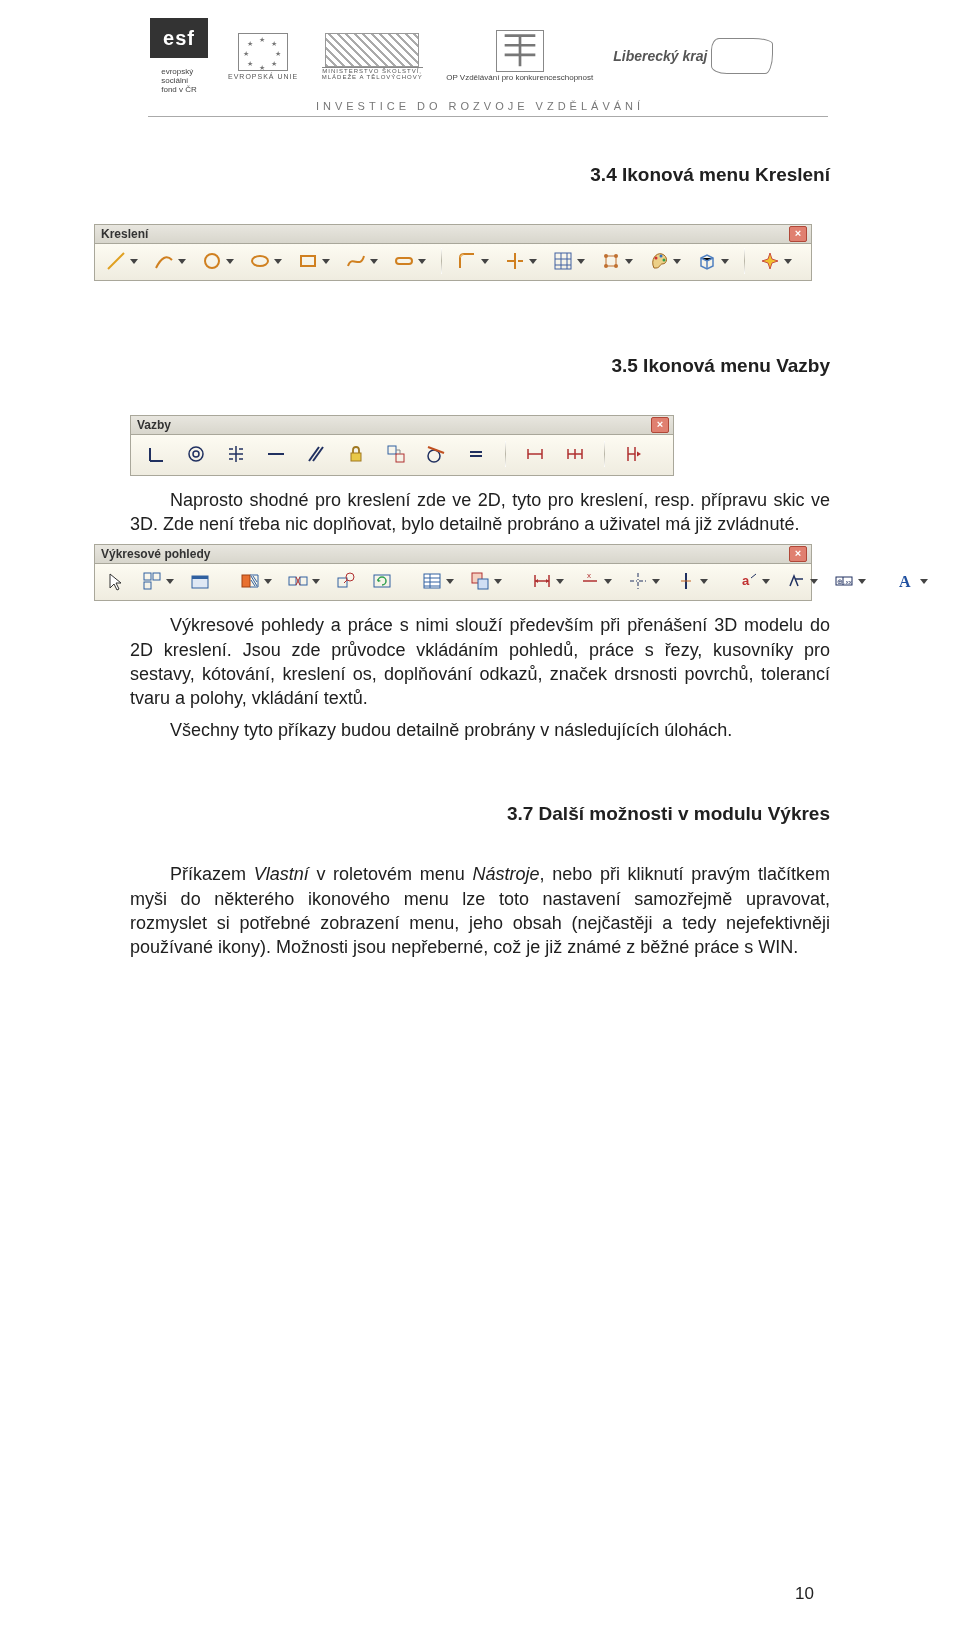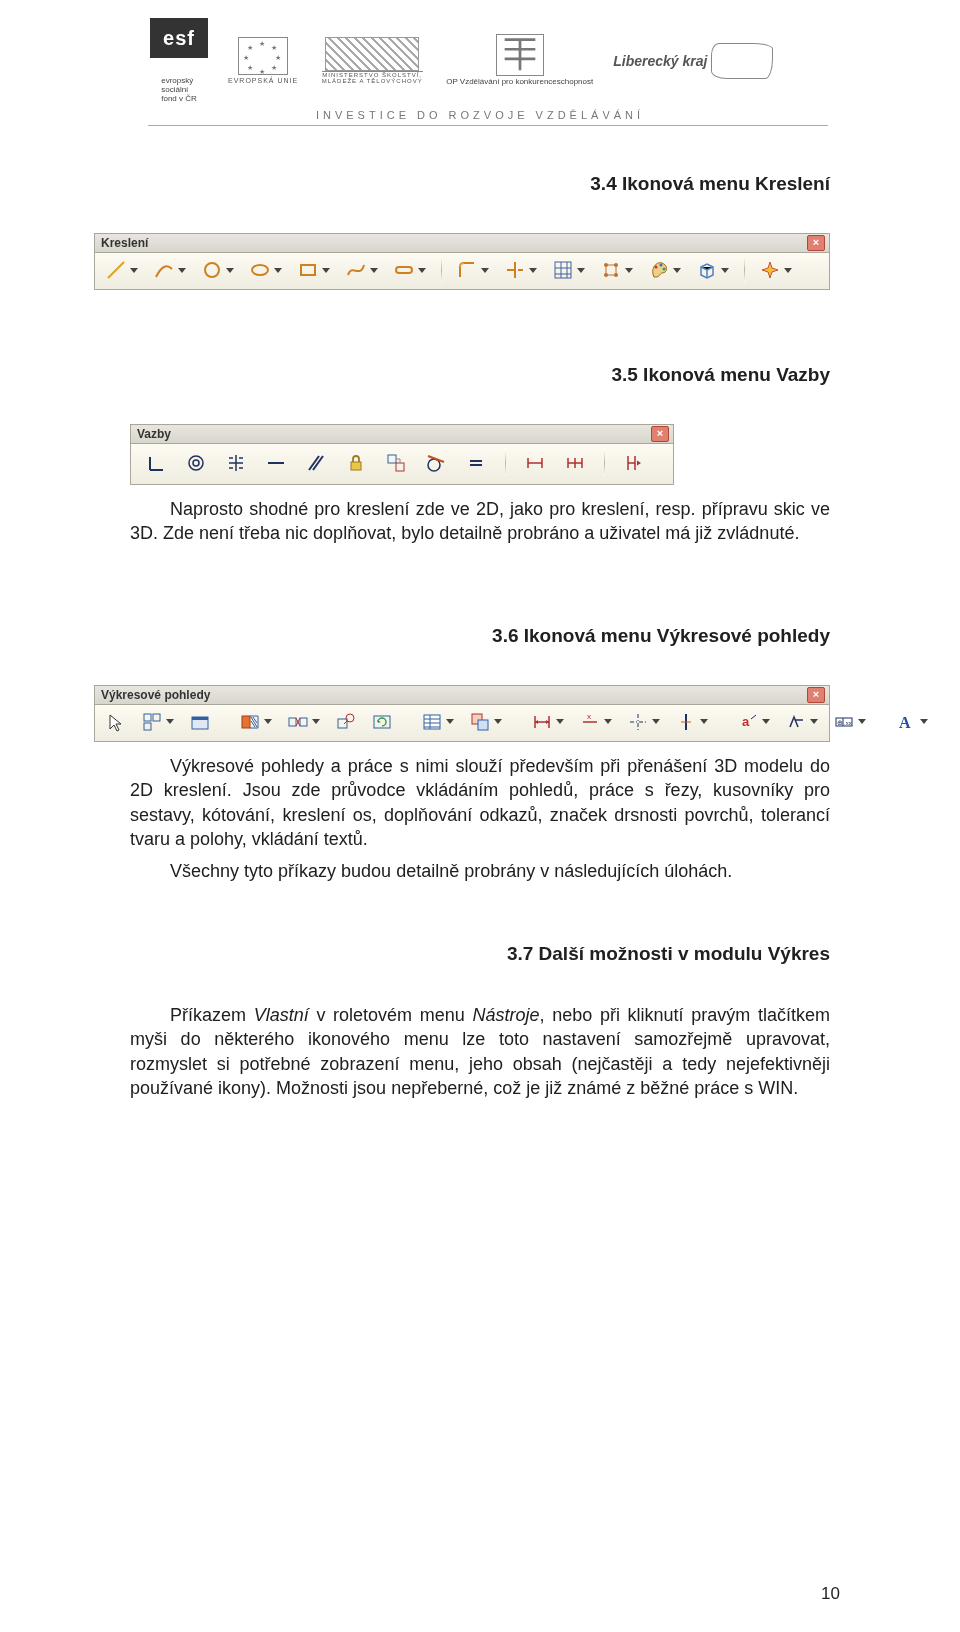--- a/index.html
+++ b/index.html
@@ -27,21 +27,21 @@
   }
   .logo {
     display: inline-flex;
     flex-direction: column;
     align-items: center;
     justify-content: center;
   }
   .esf-logo {
     display: flex;
     align-items: center;
-    gap: 19px;
+    gap: 10px;
   }
   .esf-flag {
     width: 58px;
     height: 40px;
     background: #333;
     display: flex;
     align-items: center;
     justify-content: center;
     color: #fff;
     font-size: 20px;
@@ -121,21 +121,21 @@
     text-align: right;
   }
   .para {
     text-align: justify;
     margin: 8px 0;
   }
   .para.indent { text-indent: 40px; }
   .emph { font-style: italic; }
 
   
-  .toolbar-wrap { margin: 0 0 12px -36px; }
+  .toolbar-wrap { margin: 0 18px 12px -36px; }
   .toolbar-wrap.narrow { margin-left: 0; width: 544px; }
   .tb-titlebar {
     background: linear-gradient(#e8e6df,#d8d6cc);
     border: 1px solid #a9a79a;
     border-bottom: none;
     display:flex;align-items:center;justify-content:space-between;
     height:18px;
     padding: 0 4px 0 6px;
     font-size: 12px;
     font-weight: bold;
@@ -168,21 +168,21 @@
     border-right: 4px solid transparent;
     border-top: 5px solid #444;
   }
   .tb-sep { width:1px;height:26px;background: linear-gradient(#fff,#b8b5a5,#fff); margin:0 2px; }
 
   
   .ic { width:22px;height:22px;display:inline-block;position:relative; }
   .ic svg { width:22px;height:22px; display:block; }
 
   .page-num {
-    position:absolute;bottom:28px;right:120px;font-size:17px;color:#222;
+    position:absolute;bottom:28px;right:146px;font-size:17px;color:#222;
   }
 </style>
 </head>
 <body>
 
 <div class="page">
 
   <div class="logoband">
     <div class="logo esf-logo">
       <span class="esf-flag">esf</span>
@@ -481,23 +481,22 @@
             <span class="ic">
               <svg viewBox="0 0 22 22">
                 <path d="M5 4 L5 18 M12 4 L12 18 M5 11 L12 11" stroke="#b03030" stroke-width="1.5"></path>
                 <path d="M14 8.5 L18 11 L14 13.5" fill="#b03030"></path>
               </svg>
             </span>
           </span>
       </div>
     </div>
 
-    <p class="para indent">Naprosto shodné pro kreslení zde ve 2D, jako pro kreslení, resp. přípravu skic ve 3D. Zde není třeba nic doplňovat, bylo detailně probráno a uživatel má již zvládnuté.</p>
-
-    <div class="h-section" style="margin-top:78px;">3.6 Ikonová menu Výkresové pohledy</div>
+    <p class="para indent">Naprosto shodné pro kreslení zde ve 2D, tyto pro kreslení, resp. přípravu skic ve 3D. Zde není třeba nic doplňovat, bylo detailně probráno a uživatel má již zvládnuté.</p>
+
 
     <div class="toolbar-wrap">
       <div class="tb-titlebar">
         <span>Výkresové pohledy</span>
         <span class="tb-close">×</span>
       </div>
       <div class="tb-body" style="flex-wrap:nowrap;">
         <span class="tb-btn">
             <span class="ic">
               <svg viewBox="0 0 22 22">

